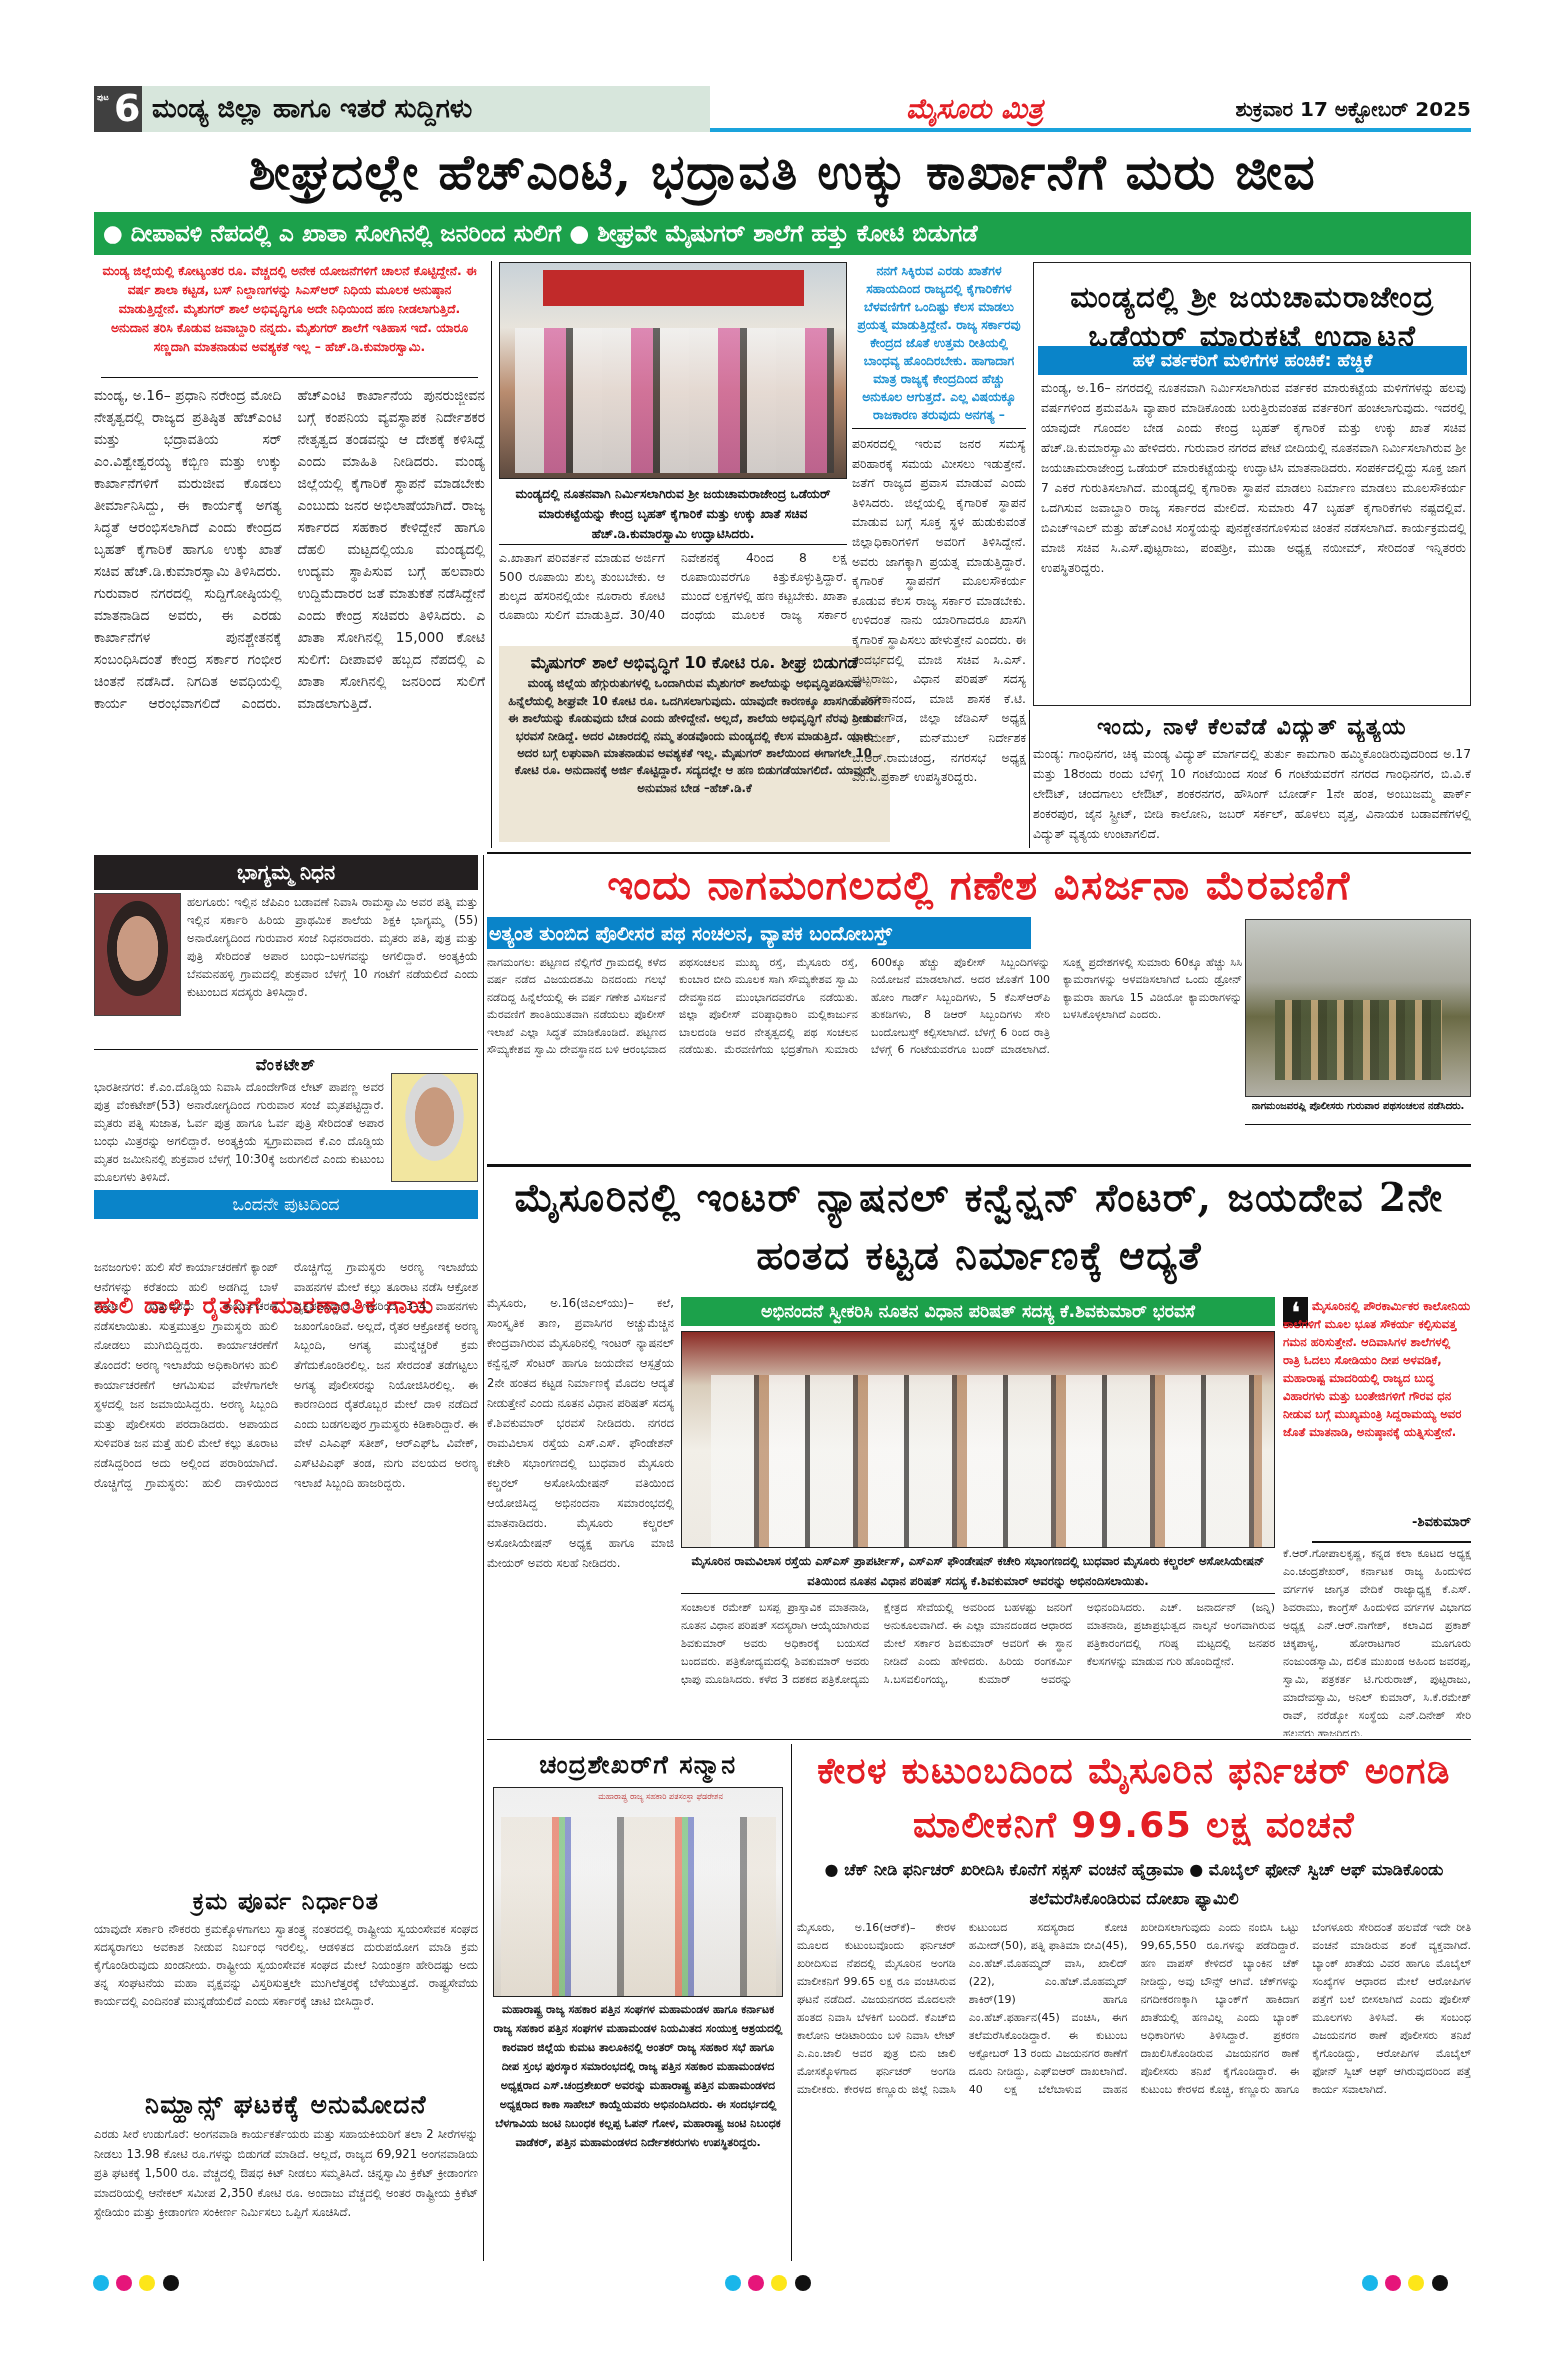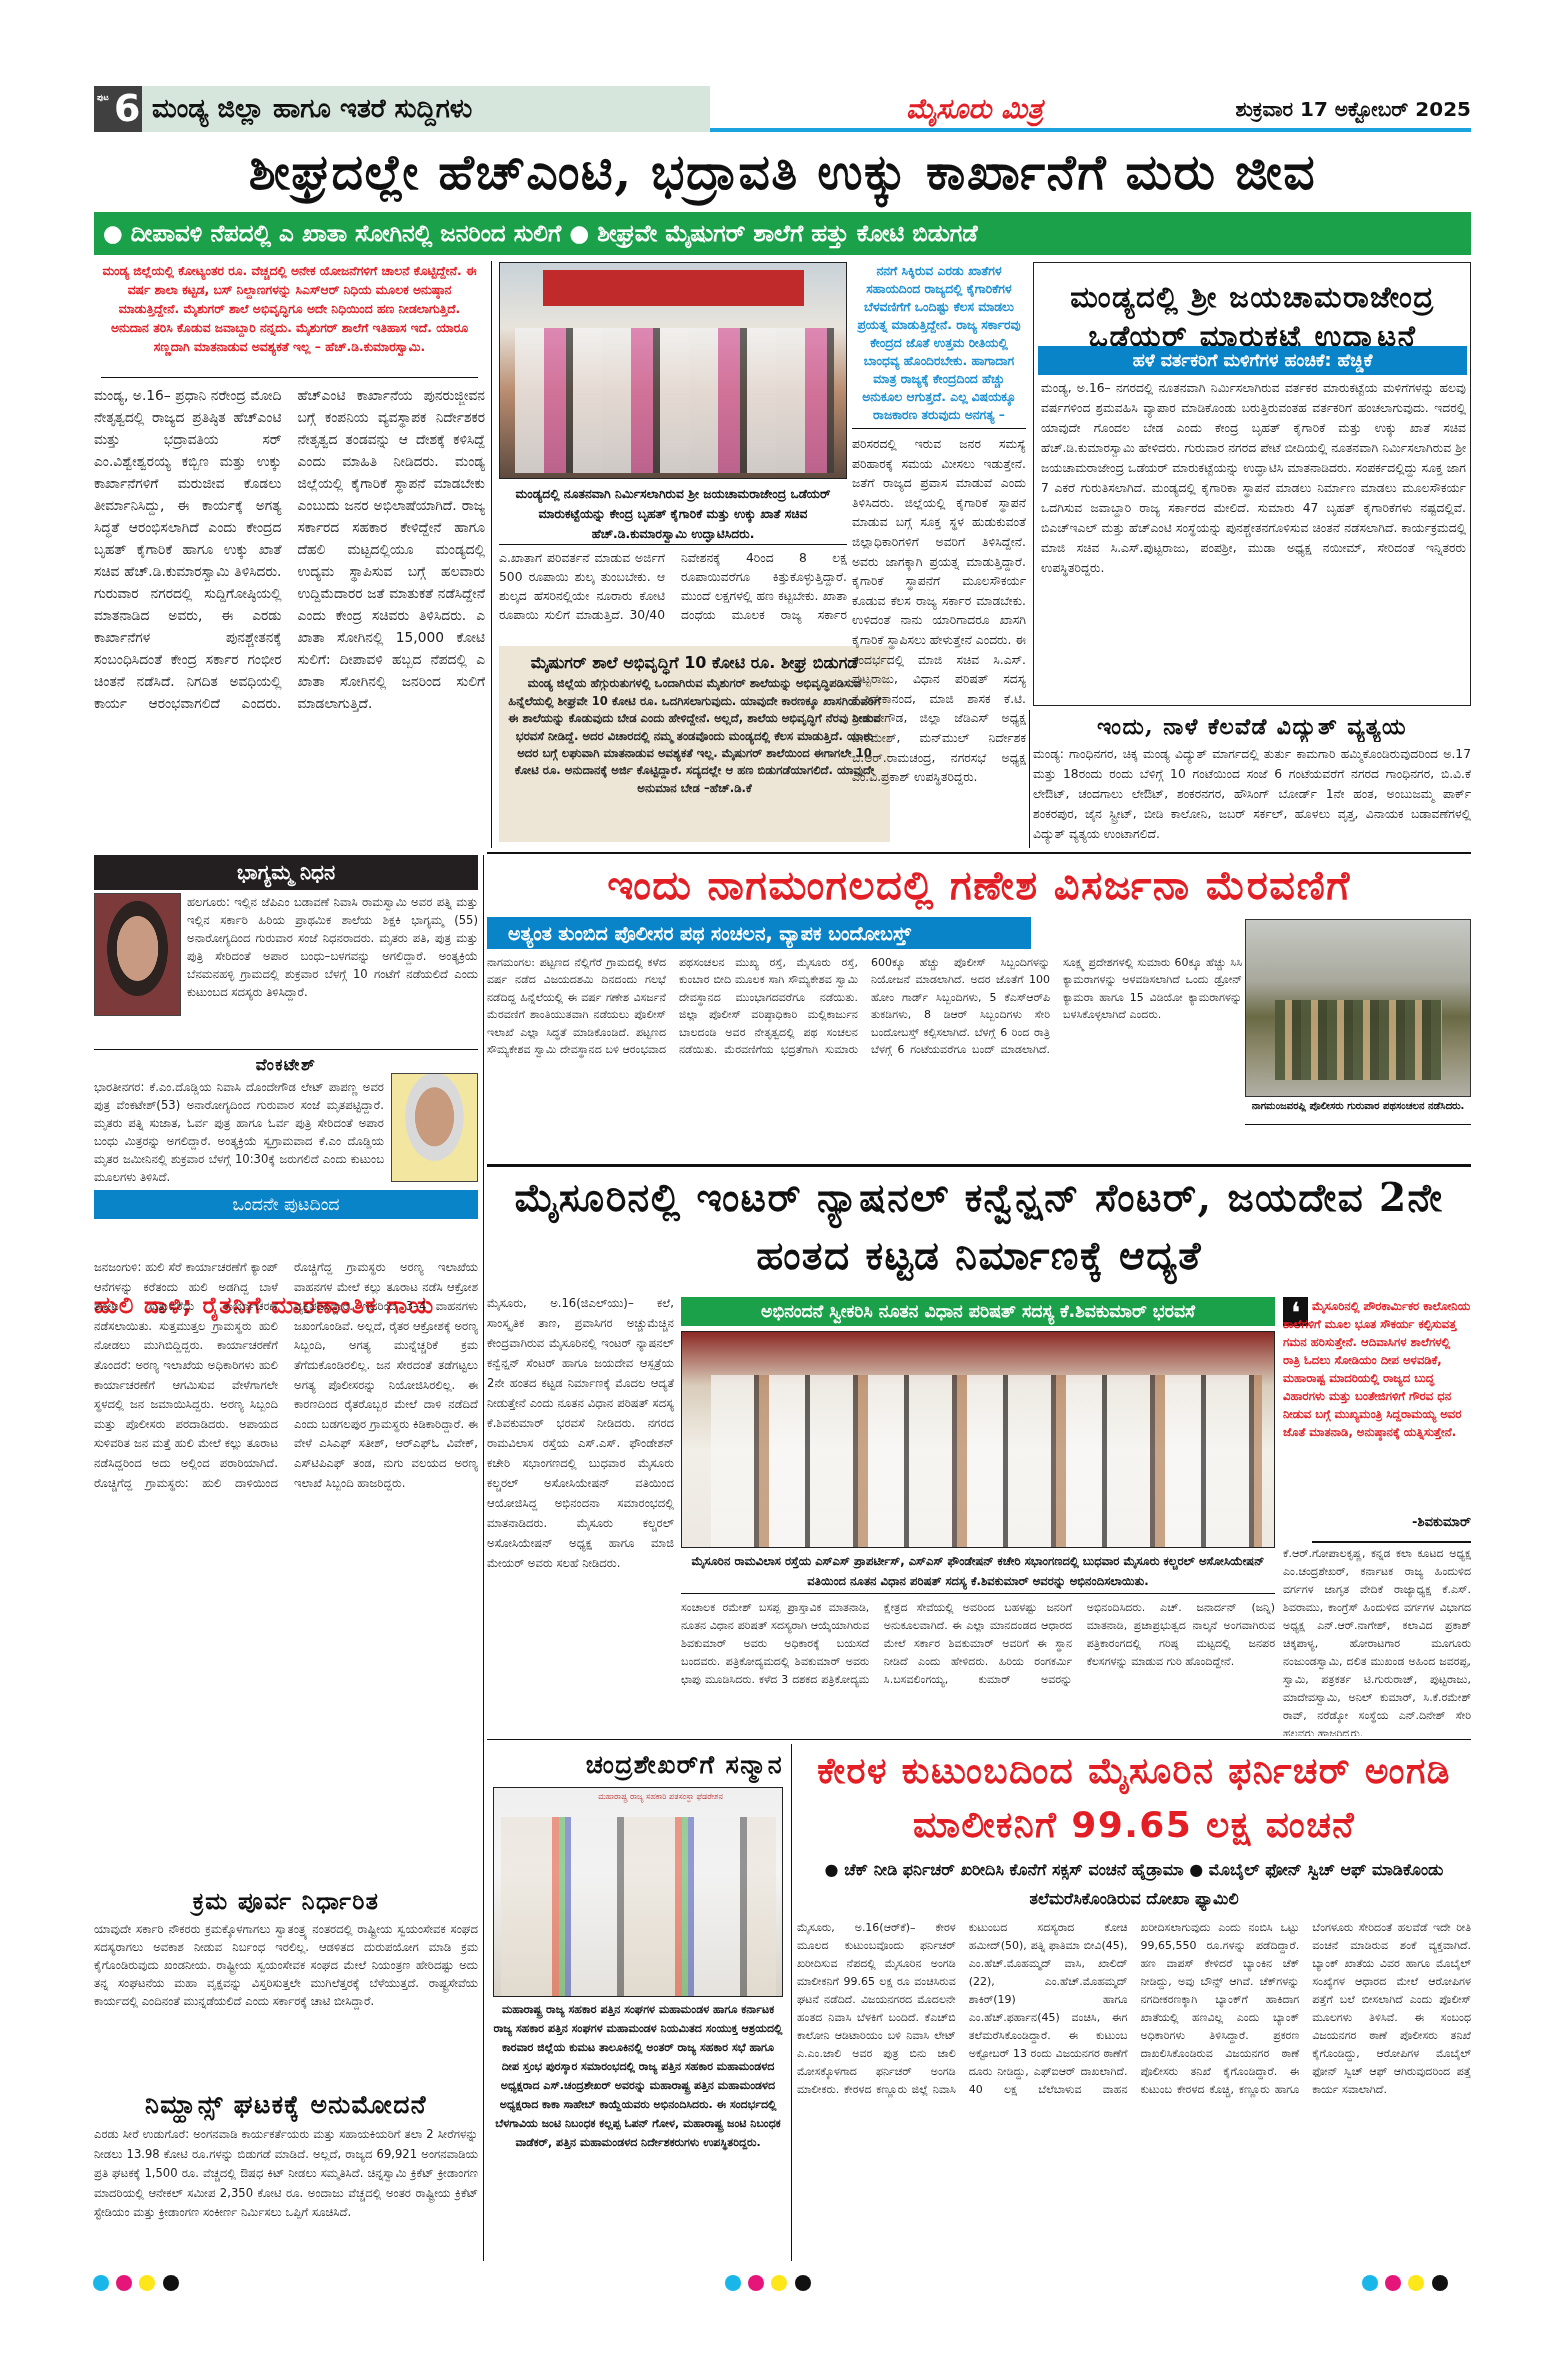--- a/index.html
+++ b/index.html
@@ -78,21 +78,21 @@
 <div class="abs head-red" style="left:94px;top:1288px;width:384px;height:35px;font-size:23px;line-height:35px;white-space:nowrap;overflow:hidden;text-align:left;">ಹುಲಿ ದಾಳಿ; ರೈತನಿಗೆ ಮಾರಣಾಂತಿಕ ಗಾಯ</div>
 <div class="abs bodytext cols2" style="left:94px;top:1258px;width:384px;height:625px;font-size:11.6px;line-height:19.6px;">ಜನಜಂಗುಳಿ: ಹುಲಿ ಸೆರೆ ಕಾರ್ಯಾಚರಣೆಗೆ ಕ್ಯಾಂಪ್ ಆನೆಗಳನ್ನು ಕರೆತಂದು ಹುಲಿ ಅಡಗಿದ್ದ ಬಾಳೆ ತೋಟ ಸುತ್ತುವರೆದು ಕಾರ್ಯಾಚರಣೆ ನಡೆಸಲಾಯಿತು. ಸುತ್ತಮುತ್ತಲ ಗ್ರಾಮಸ್ಥರು ಹುಲಿ ನೋಡಲು ಮುಗಿಬಿದ್ದಿದ್ದರು. ಕಾರ್ಯಾಚರಣೆಗೆ ತೊಂದರೆ: ಅರಣ್ಯ ಇಲಾಖೆಯ ಅಧಿಕಾರಿಗಳು ಹುಲಿ ಕಾರ್ಯಾಚರಣೆಗೆ ಆಗಮಿಸುವ ವೇಳೆಗಾಗಲೇ ಸ್ಥಳದಲ್ಲಿ ಜನ ಜಮಾಯಿಸಿದ್ದರು. ಅರಣ್ಯ ಸಿಬ್ಬಂದಿ ಮತ್ತು ಪೊಲೀಸರು ಪರದಾಡಿದರು. ಅಪಾಯದ ಸುಳಿವರಿತ ಜನ ಮತ್ತೆ ಹುಲಿ ಮೇಲೆ ಕಲ್ಲು ತೂರಾಟ ನಡೆಸಿದ್ದರಿಂದ ಅದು ಅಲ್ಲಿಂದ ಪರಾರಿಯಾಗಿದೆ. ರೊಚ್ಚಿಗೆದ್ದ ಗ್ರಾಮಸ್ಥರು: ಹುಲಿ ದಾಳಿಯಿಂದ ರೊಚ್ಚಿಗೆದ್ದ ಗ್ರಾಮಸ್ಥರು ಅರಣ್ಯ ಇಲಾಖೆಯ ವಾಹನಗಳ ಮೇಲೆ ಕಲ್ಲು ತೂರಾಟ ನಡೆಸಿ ಆಕ್ರೋಶ ವ್ಯಕ್ತಪಡಿಸಿದ್ದಾರೆ. ಇದರಿಂದ 3–4 ವಾಹನಗಳು ಜಖಂಗೊಂಡಿವೆ. ಅಲ್ಲದೆ, ರೈತರ ಆಕ್ರೋಶಕ್ಕೆ ಅರಣ್ಯ ಸಿಬ್ಬಂದಿ, ಅಗತ್ಯ ಮುನ್ನೆಚ್ಚರಿಕೆ ಕ್ರಮ ತೆಗೆದುಕೊಂಡಿರಲಿಲ್ಲ. ಜನ ಸೇರದಂತೆ ತಡೆಗಟ್ಟಲು ಅಗತ್ಯ ಪೊಲೀಸರನ್ನು ನಿಯೋಜಿಸಿರಲಿಲ್ಲ. ಈ ಕಾರಣದಿಂದ ರೈತರೊಬ್ಬರ ಮೇಲೆ ದಾಳಿ ನಡೆದಿದೆ ಎಂದು ಬಡಗಲಪುರ ಗ್ರಾಮಸ್ಥರು ಕಿಡಿಕಾರಿದ್ದಾರೆ. ಈ ವೇಳೆ ಎಸಿಎಫ್ ಸತೀಶ್, ಆರ್‌ಎಫ್‌ಓ ವಿವೇಕ್, ಎಸ್‌ಟಿಪಿಎಫ್ ತಂಡ, ನುಗು ವಲಯದ ಅರಣ್ಯ ಇಲಾಖೆ ಸಿಬ್ಬಂದಿ ಹಾಜರಿದ್ದರು.</div>
 <div class="abs head-black serif" style="left:94px;top:1884px;width:384px;height:33px;font-size:23px;line-height:33px;">ಕ್ರಮ ಪೂರ್ವ ನಿರ್ಧಾರಿತ</div>
 <div class="abs bodytext" style="left:94px;top:1920px;width:384px;height:164px;font-size:11.6px;line-height:18px;">ಯಾವುದೇ ಸರ್ಕಾರಿ ನೌಕರರು ಕ್ರಮಕ್ಕೊಳಗಾಗಲು ಸ್ವಾತಂತ್ರ್ಯ ನಂತರದಲ್ಲಿ ರಾಷ್ಟ್ರೀಯ ಸ್ವಯಂಸೇವಕ ಸಂಘದ ಸದಸ್ಯರಾಗಲು ಅವಕಾಶ ನೀಡುವ ನಿರ್ಬಂಧ ಇರಲಿಲ್ಲ. ಆಡಳಿತದ ದುರುಪಯೋಗ ಮಾಡಿ ಕ್ರಮ ಕೈಗೊಂಡಿರುವುದು ಖಂಡನೀಯ. ರಾಷ್ಟ್ರೀಯ ಸ್ವಯಂಸೇವಕ ಸಂಘದ ಮೇಲೆ ನಿಯಂತ್ರಣ ಹೇರಿದಷ್ಟು ಅದು ತನ್ನ ಸಂಘಟನೆಯ ಮಹಾ ವೃಕ್ಷವನ್ನು ವಿಸ್ತರಿಸುತ್ತಲೇ ಮುಗಿಲೆತ್ತರಕ್ಕೆ ಬೆಳೆಯುತ್ತದೆ. ರಾಷ್ಟ್ರಸೇವೆಯ ಕಾರ್ಯದಲ್ಲಿ ಎಂದಿನಂತೆ ಮುನ್ನಡೆಯಲಿದೆ ಎಂದು ಸರ್ಕಾರಕ್ಕೆ ಚಾಟಿ ಬೀಸಿದ್ದಾರೆ.</div>
 <div class="abs head-black serif" style="left:94px;top:2087px;width:384px;height:36px;font-size:25px;line-height:36px;">ನಿಮ್ಹಾನ್ಸ್ ಘಟಕಕ್ಕೆ ಅನುಮೋದನೆ</div>
 <div class="abs bodytext" style="left:94px;top:2125px;width:384px;height:136px;font-size:11.6px;line-height:19.6px;">ಎರಡು ಸೀರೆ ಉಡುಗೊರೆ: ಅಂಗನವಾಡಿ ಕಾರ್ಯಕರ್ತೆಯರು ಮತ್ತು ಸಹಾಯಕಿಯರಿಗೆ ತಲಾ 2 ಸೀರೆಗಳನ್ನು ನೀಡಲು 13.98 ಕೋಟಿ ರೂ.ಗಳನ್ನು ಬಿಡುಗಡೆ ಮಾಡಿದೆ. ಅಲ್ಲದೆ, ರಾಜ್ಯದ 69,921 ಅಂಗನವಾಡಿಯ ಪ್ರತಿ ಘಟಕಕ್ಕೆ 1,500 ರೂ. ವೆಚ್ಚದಲ್ಲಿ ಔಷಧ ಕಿಟ್ ನೀಡಲು ಸಮ್ಮತಿಸಿದೆ. ಚಿನ್ನಸ್ವಾಮಿ ಕ್ರಿಕೆಟ್ ಕ್ರೀಡಾಂಗಣ ಮಾದರಿಯಲ್ಲಿ ಆನೇಕಲ್ ಸಮೀಪ 2,350 ಕೋಟಿ ರೂ. ಅಂದಾಜು ವೆಚ್ಚದಲ್ಲಿ ಅಂತರ ರಾಷ್ಟ್ರೀಯ ಕ್ರಿಕೆಟ್ ಸ್ಟೇಡಿಯಂ ಮತ್ತು ಕ್ರೀಡಾಂಗಣ ಸಂಕೀರ್ಣ ನಿರ್ಮಿಸಲು ಒಪ್ಪಿಗೆ ಸೂಚಿಸಿದೆ.</div>
 <div class="rule" style="left:483px;top:855px;width:1.4px;height:1406px;"></div>
 
 <div class="rule" style="left:487px;top:852px;width:984px;height:2.2px;"></div>
 <div class="abs head-red" style="left:487px;top:858px;width:984px;height:55px;font-size:40px;line-height:55px;white-space:nowrap;overflow:hidden;">ಇಂದು ನಾಗಮಂಗಲದಲ್ಲಿ ಗಣೇಶ ವಿಸರ್ಜನಾ ಮೆರವಣಿಗೆ</div>
-<div class="abs bar-blue" style="left:487px;top:917px;width:544px;height:32px;font-size:19px;line-height:32px;padding-left:21px;white-space:nowrap;overflow:hidden;">ಅತ್ಯಂತ ತುಂಬಿದ ಪೊಲೀಸರ ಪಥ ಸಂಚಲನ, ವ್ಯಾಪಕ ಬಂದೋಬಸ್ತ್</div>
+<div class="abs bar-blue" style="left:487px;top:917px;width:544px;height:32px;font-size:19px;line-height:32px;padding-left:2px;white-space:nowrap;overflow:hidden;">ಅತ್ಯಂತ ತುಂಬಿದ ಪೊಲೀಸರ ಪಥ ಸಂಚಲನ, ವ್ಯಾಪಕ ಬಂದೋಬಸ್ತ್</div>
 <div class="abs bodytext cols4" style="left:487px;top:954px;width:755px;height:207px;font-size:11px;line-height:17.4px;">ನಾಗಮಂಗಲ: ಪಟ್ಟಣದ ನೆಲ್ಲಿಗೆರೆ ಗ್ರಾಮದಲ್ಲಿ ಕಳೆದ ವರ್ಷ ನಡೆದ ವಿಜಯದಶಮಿ ದಿನದಂದು ಗಲಭೆ ನಡೆದಿದ್ದ ಹಿನ್ನೆಲೆಯಲ್ಲಿ ಈ ವರ್ಷ ಗಣೇಶ ವಿಸರ್ಜನೆ ಮೆರವಣಿಗೆ ಶಾಂತಿಯುತವಾಗಿ ನಡೆಯಲು ಪೊಲೀಸ್ ಇಲಾಖೆ ಎಲ್ಲಾ ಸಿದ್ಧತೆ ಮಾಡಿಕೊಂಡಿದೆ. ಪಟ್ಟಣದ ಸೌಮ್ಯಕೇಶವ ಸ್ವಾಮಿ ದೇವಸ್ಥಾನದ ಬಳಿ ಆರಂಭವಾದ ಪಥಸಂಚಲನ ಮುಖ್ಯ ರಸ್ತೆ, ಮೈಸೂರು ರಸ್ತೆ, ಕುಂಬಾರ ಬೀದಿ ಮೂಲಕ ಸಾಗಿ ಸೌಮ್ಯಕೇಶವ ಸ್ವಾಮಿ ದೇವಸ್ಥಾನದ ಮುಂಭಾಗದವರೆಗೂ ನಡೆಯಿತು. ಜಿಲ್ಲಾ ಪೊಲೀಸ್ ವರಿಷ್ಠಾಧಿಕಾರಿ ಮಲ್ಲಿಕಾರ್ಜುನ ಬಾಲದಂಡಿ ಅವರ ನೇತೃತ್ವದಲ್ಲಿ ಪಥ ಸಂಚಲನ ನಡೆಯಿತು. ಮೆರವಣಿಗೆಯ ಭದ್ರತೆಗಾಗಿ ಸುಮಾರು 600ಕ್ಕೂ ಹೆಚ್ಚು ಪೊಲೀಸ್ ಸಿಬ್ಬಂದಿಗಳನ್ನು ನಿಯೋಜನೆ ಮಾಡಲಾಗಿದೆ. ಅದರ ಜೊತೆಗೆ 100 ಹೋಂ ಗಾರ್ಡ್ ಸಿಬ್ಬಂದಿಗಳು, 5 ಕೆಎಸ್‌ಆರ್‌ಪಿ ತುಕಡಿಗಳು, 8 ಡಿಆರ್ ಸಿಬ್ಬಂದಿಗಳು ಸೇರಿ ಬಂದೋಬಸ್ತ್ ಕಲ್ಪಿಸಲಾಗಿದೆ. ಬೆಳಗ್ಗೆ 6 ರಿಂದ ರಾತ್ರಿ ಬೆಳಗ್ಗೆ 6 ಗಂಟೆಯವರೆಗೂ ಬಂದ್ ಮಾಡಲಾಗಿದೆ. ಸೂಕ್ಷ್ಮ ಪ್ರದೇಶಗಳಲ್ಲಿ ಸುಮಾರು 60ಕ್ಕೂ ಹೆಚ್ಚು ಸಿಸಿ ಕ್ಯಾಮರಾಗಳನ್ನು ಅಳವಡಿಸಲಾಗಿದೆ ಒಂದು ಡ್ರೋನ್ ಕ್ಯಾಮರಾ ಹಾಗೂ 15 ವಿಡಿಯೋ ಕ್ಯಾಮರಾಗಳನ್ನು ಬಳಸಿಕೊಳ್ಳಲಾಗಿದೆ ಎಂದರು.</div>
 <div class="photo" style="left:1245px;top:919px;width:226px;height:178px;border:0.7px solid #333;background:linear-gradient(180deg,#c6c9c4 0%,#a8a89c 35%,#6a6a45 55%,#8e8b6e 75%,#b2b0a6 100%);">
   <div style="position:absolute;left:29px;top:80px;width:167px;height:80px;background:repeating-linear-gradient(90deg,#4b5536 0 10px,#c2a678 10px 17.4px,#3b4229 17.4px 26px);opacity:.85;"></div>
 </div>
 <div class="abs caption" style="left:1245px;top:1099px;width:226px;height:26px;font-size:10px;line-height:13px;overflow:hidden;border-bottom:0.7px solid #111;">ನಾಗಮಂಜವರಪ್ಲಿ ಪೊಲೀಸರು ಗುರುವಾರ ಪಥಸಂಚಲನ ನಡೆಸಿದರು.</div>
 
 <div class="rule" style="left:487px;top:1164px;width:984px;height:2.9px;"></div>
 <div class="abs head-black serif" style="left:487px;top:1168px;width:984px;height:119px;font-size:39px;line-height:58px;overflow:hidden;">ಮೈಸೂರಿನಲ್ಲಿ ಇಂಟರ್ ನ್ಯಾಷನಲ್ ಕನ್ವೆನ್ಷನ್ ಸೆಂಟರ್, ಜಯದೇವ 2ನೇ ಹಂತದ ಕಟ್ಟಡ ನಿರ್ಮಾಣಕ್ಕೆ ಆದ್ಯತೆ</div>
 <div class="abs bodytext" style="left:487px;top:1293px;width:187px;height:391px;font-size:11.6px;line-height:20px;">ಮೈಸೂರು, ಅ.16(ಜಿಎಲ್‌ಯು)– ಕಲೆ, ಸಾಂಸ್ಕೃತಿಕ ತಾಣ, ಪ್ರವಾಸಿಗರ ಅಚ್ಚುಮೆಚ್ಚಿನ ಕೇಂದ್ರವಾಗಿರುವ ಮೈಸೂರಿನಲ್ಲಿ ಇಂಟರ್ ನ್ಯಾಷನಲ್ ಕನ್ವೆನ್ಷನ್ ಸೆಂಟರ್ ಹಾಗೂ ಜಯದೇವ ಆಸ್ಪತ್ರೆಯ 2ನೇ ಹಂತದ ಕಟ್ಟಡ ನಿರ್ಮಾಣಕ್ಕೆ ಮೊದಲ ಆದ್ಯತೆ ನೀಡುತ್ತೇನೆ ಎಂದು ನೂತನ ವಿಧಾನ ಪರಿಷತ್ ಸದಸ್ಯ ಕೆ.ಶಿವಕುಮಾರ್ ಭರವಸೆ ನೀಡಿದರು. ನಗರದ ರಾಮವಿಲಾಸ ರಸ್ತೆಯ ಎಸ್.ಎಸ್. ಫೌಂಡೇಶನ್ ಕಚೇರಿ ಸಭಾಂಗಣದಲ್ಲಿ ಬುಧವಾರ ಮೈಸೂರು ಕಲ್ಚರಲ್ ಅಸೋಸಿಯೇಷನ್ ವತಿಯಿಂದ ಆಯೋಜಿಸಿದ್ದ ಅಭಿನಂದನಾ ಸಮಾರಂಭದಲ್ಲಿ ಮಾತನಾಡಿದರು. ಮೈಸೂರು ಕಲ್ಚರಲ್ ಅಸೋಸಿಯೇಷನ್ ಅಧ್ಯಕ್ಷ ಹಾಗೂ ಮಾಜಿ ಮೇಯರ್ ಅವರು ಸಲಹೆ ನೀಡಿದರು.</div>
 <div class="abs bar-green" style="left:681px;top:1297px;width:594px;height:29px;font-size:17.4px;line-height:29px;text-align:center;white-space:nowrap;overflow:hidden;">ಅಭಿನಂದನೆ ಸ್ವೀಕರಿಸಿ ನೂತನ ವಿಧಾನ ಪರಿಷತ್ ಸದಸ್ಯ ಕೆ.ಶಿವಕುಮಾರ್ ಭರವಸೆ</div>
@@ -104,21 +104,21 @@
 
 <div class="abs" style="left:1283px;top:1297px;width:188px;height:239px;">
   <span style="position:absolute;left:0;top:0;width:25px;height:29px;background:#111;color:#fff;font-size:29px;line-height:32px;text-align:center;">❛</span>
   <div style="position:absolute;left:0;top:0;width:188px;height:217px;text-indent:29px;font-size:11.6px;line-height:18px;color:#e31e24;font-weight:bold;overflow:hidden;">ಮೈಸೂರಿನಲ್ಲಿ ಪೌರಕಾರ್ಮಿಕರ ಕಾಲೋನಿಯ ಶಾಲೆಗಳಿಗೆ ಮೂಲ ಭೂತ ಸೌಕರ್ಯ ಕಲ್ಪಿಸುವತ್ತ ಗಮನ ಹರಿಸುತ್ತೇನೆ. ಆದಿವಾಸಿಗಳ ಶಾಲೆಗಳಲ್ಲಿ ರಾತ್ರಿ ಓದಲು ಸೋಡಿಯಂ ದೀಪ ಅಳವಡಿಕೆ, ಮಹಾರಾಷ್ಟ ಮಾದರಿಯಲ್ಲಿ ರಾಜ್ಯದ ಬುದ್ಧ ವಿಹಾರಗಳು ಮತ್ತು ಬಂತೇಜಿಗಳಿಗೆ ಗೌರವ ಧನ ನೀಡುವ ಬಗ್ಗೆ ಮುಖ್ಯಮಂತ್ರಿ ಸಿದ್ದರಾಮಯ್ಯ ಅವರ ಜೊತೆ ಮಾತನಾಡಿ, ಅನುಷ್ಠಾನಕ್ಕೆ ಯತ್ನಿಸುತ್ತೇನೆ.</div>
   <div style="position:absolute;right:0;top:217px;font-size:13px;font-weight:900;color:#111;">-ಶಿವಕುಮಾರ್</div>
 </div>
 <div class="rule" style="left:1312px;top:1541px;width:159px;height:2.2px;"></div>
 <div class="abs bodytext" style="left:1283px;top:1545px;width:188px;height:191px;font-size:11px;line-height:18px;">ಕೆ.ಆರ್.ಗೋಪಾಲಕೃಷ್ಣ, ಕನ್ನಡ ಕಲಾ ಕೂಟದ ಅಧ್ಯಕ್ಷ ಎಂ.ಚಂದ್ರಶೇಖರ್, ಕರ್ನಾಟಕ ರಾಜ್ಯ ಹಿಂದುಳಿದ ವರ್ಗಗಳ ಜಾಗೃತ ವೇದಿಕೆ ರಾಜ್ಯಾಧ್ಯಕ್ಷ ಕೆ.ಎಸ್. ಶಿವರಾಮು, ಕಾಂಗ್ರೆಸ್ ಹಿಂದುಳಿದ ವರ್ಗಗಳ ವಿಭಾಗದ ಅಧ್ಯಕ್ಷ ಎನ್.ಆರ್.ನಾಗೇಶ್, ಕಲಾವಿದ ಪ್ರಕಾಶ್ ಚಿಕ್ಕಪಾಳ್ಯ, ಹೋರಾಟಗಾರ ಮೂಗೂರು ನಂಜುಂಡಸ್ವಾಮಿ, ದಲಿತ ಮುಖಂಡ ಅಹಿಂದ ಜವರಪ್ಪ, ಸ್ವಾಮಿ, ಪತ್ರಕರ್ತ ಟಿ.ಗುರುರಾಜ್, ಪುಟ್ಟರಾಜು, ಮಾದೇವಸ್ವಾಮಿ, ಅನಿಲ್ ಕುಮಾರ್, ಸಿ.ಕೆ.ರಮೇಶ್ ರಾವ್, ನರೆಡ್ಕೋ ಸಂಸ್ಥೆಯ ಎನ್.ದಿನೇಶ್ ಸೇರಿ ಹಲವರು ಹಾಜರಿದ್ದರು.</div>
 <div class="rule" style="left:487px;top:1739px;width:984px;height:1.4px;"></div>
 
-<div class="abs head-black" style="left:493px;top:1745px;width:290px;height:39px;font-size:25px;line-height:39px;text-align:right;">ಚಂದ್ರಶೇಖರ್‌ಗೆ ಸನ್ಮಾನ</div>
+<div class="abs head-black" style="left:493px;top:1745px;width:290px;height:39px;font-size:25px;line-height:39px;text-align:center;">ಚಂದ್ರಶೇಖರ್‌ಗೆ ಸನ್ಮಾನ</div>
 <div class="photo" style="left:493px;top:1787px;width:290px;height:210px;background:linear-gradient(180deg,#efefef 0%,#f5f5f5 40%,#d8d2c8 100%);">
   <div style="position:absolute;left:87px;top:4.3px;width:159px;font-size:8px;color:#b33;text-align:center;">ಮಹಾರಾಷ್ಟ್ರ ರಾಜ್ಯ ಸಹಕಾರಿ ಪತಸಂಸ್ಥಾ ಫೆಡರೇಶನ</div>
   <div style="position:absolute;left:7.2px;top:29px;width:275px;height:181px;background:repeating-linear-gradient(90deg,#e9e1d4 0 51px,#e34b2b 51px 58px,#4caf50 58px 64px,#3f51b5 64px 70px,#f0f0f0 70px 116px,#444 116px 123px);opacity:.55;"></div>
 </div>
 <div class="abs caption" style="left:493px;top:2000px;width:290px;height:261px;font-size:11px;line-height:19px;overflow:hidden;">ಮಹಾರಾಷ್ಟ್ರ ರಾಜ್ಯ ಸಹಕಾರ ಪತ್ತಿನ ಸಂಘಗಳ ಮಹಾಮಂಡಳ ಹಾಗೂ ಕರ್ನಾಟಕ ರಾಜ್ಯ ಸಹಕಾರ ಪತ್ತಿನ ಸಂಘಗಳ ಮಹಾಮಂಡಳ ನಿಯಮಿತದ ಸಂಯುಕ್ತ ಆಶ್ರಯದಲ್ಲಿ ಕಾರವಾರ ಜಿಲ್ಲೆಯ ಕುಮಟ ತಾಲೂಕಿನಲ್ಲಿ ಅಂತರ್ ರಾಜ್ಯ ಸಹಕಾರ ಸಭೆ ಹಾಗೂ ದೀಪ ಸ್ತಂಭ ಪುರಸ್ಕಾರ ಸಮಾರಂಭದಲ್ಲಿ ರಾಜ್ಯ ಪತ್ತಿನ ಸಹಕಾರ ಮಹಾಮಂಡಳದ ಅಧ್ಯಕ್ಷರಾದ ಎಸ್.ಚಂದ್ರಶೇಖರ್ ಅವರನ್ನು ಮಹಾರಾಷ್ಟ್ರ ಪತ್ತಿನ ಮಹಾಮಂಡಳದ ಅಧ್ಯಕ್ಷರಾದ ಕಾಕಾ ಸಾಹೇಬ್ ಕಾಯ್ದೆಯವರು ಅಭಿನಂದಿಸಿದರು. ಈ ಸಂದರ್ಭದಲ್ಲಿ ಬೆಳಗಾವಿಯ ಜಂಟಿ ನಿಬಂಧಕ ಕಲ್ಲಪ್ಪ ಓಪನ್ ಗೋಳ, ಮಹಾರಾಷ್ಟ್ರ ಜಂಟಿ ನಿಬಂಧಕ ವಾಡೆಕರ್, ಪತ್ತಿನ ಮಹಾಮಂಡಳದ ನಿರ್ದೇಶಕರುಗಳು ಉಪಸ್ಥಿತರಿದ್ದರು.</div>
 <div class="rule" style="left:791px;top:1744px;width:1.4px;height:517px;"></div>
 
 <div class="abs head-red" style="left:797px;top:1744px;width:674px;height:109px;font-size:36px;line-height:54px;overflow:hidden;">ಕೇರಳ ಕುಟುಂಬದಿಂದ ಮೈಸೂರಿನ ಫರ್ನಿಚರ್ ಅಂಗಡಿ ಮಾಲೀಕನಿಗೆ 99.65 ಲಕ್ಷ ವಂಚನೆ</div>
 <div class="abs" style="left:797px;top:1855px;width:674px;height:58px;font-size:16px;font-weight:900;line-height:29px;text-align:center;overflow:hidden;">● ಚೆಕ್ ನೀಡಿ ಫರ್ನಿಚರ್ ಖರೀದಿಸಿ ಕೊನೆಗೆ ಸಕ್ಸಸ್ ವಂಚನೆ ಹೈಡ್ರಾಮಾ ● ಮೊಬೈಲ್ ಫೋನ್ ಸ್ವಿಚ್ ಆಫ್ ಮಾಡಿಕೊಂಡು ತಲೆಮರೆಸಿಕೊಂಡಿರುವ ದೋಖಾ ಫ್ಯಾಮಿಲಿ</div>
 <div class="abs bodytext cols4" style="left:797px;top:1919px;width:674px;height:342px;font-size:11px;line-height:18px;">ಮೈಸೂರು, ಅ.16(ಆರ್‌ಕೆ)– ಕೇರಳ ಮೂಲದ ಕುಟುಂಬವೊಂದು ಫರ್ನಿಚರ್ ಖರೀದಿಸುವ ನೆಪದಲ್ಲಿ ಮೈಸೂರಿನ ಅಂಗಡಿ ಮಾಲೀಕನಿಗೆ 99.65 ಲಕ್ಷ ರೂ ವಂಚಿಸಿರುವ ಘಟನೆ ನಡೆದಿದೆ. ವಿಜಯನಗರದ ಮೊದಲನೇ ಹಂತದ ನಿವಾಸಿ ಬೆಳಕಿಗೆ ಬಂದಿದೆ. ಕೆಎಚ್‌ಬಿ ಕಾಲೋನಿ ಆಡಿಟಾರಿಯಂ ಬಳಿ ನಿವಾಸಿ ಲೇಟ್ ಎ.ಎಂ.ಜಾಲಿ ಅವರ ಪುತ್ರ ಬಿನು ಜಾಲಿ ಮೋಸಕ್ಕೊಳಗಾದ ಫರ್ನಿಚರ್ ಅಂಗಡಿ ಮಾಲೀಕರು. ಕೇರಳದ ಕಣ್ಣೂರು ಜಿಲ್ಲೆ ನಿವಾಸಿ ಕುಟುಂಬದ ಸದಸ್ಯರಾದ ಕೋಚಿ ಹಮೀದ್(50), ಪತ್ನಿ ಫಾತಿಮಾ ಬೀವಿ(45), ಎಂ.ಹೆಚ್.ಮೊಹಮ್ಮದ್ ವಾಸಿ, ಖಾಲಿದ್ (22), ಎಂ.ಹೆಚ್.ಮೊಹಮ್ಮದ್ ಶಾಕಿರ್(19) ಹಾಗೂ ಎಂ.ಹೆಚ್.ಫರ್ಹಾನ(45) ವಂಚಿಸಿ, ಈಗ ತಲೆಮರೆಸಿಕೊಂಡಿದ್ದಾರೆ. ಈ ಕುಟುಂಬ ಅಕ್ಟೋಬರ್ 13 ರಂದು ವಿಜಯನಗರ ಠಾಣೆಗೆ ದೂರು ನೀಡಿದ್ದು, ಎಫ್‌ಐಆರ್ ದಾಖಲಾಗಿದೆ. 40 ಲಕ್ಷ ಬೆಲೆಬಾಳುವ ವಾಹನ ಖರೀದಿಸಲಾಗುವುದು ಎಂದು ನಂಬಿಸಿ ಒಟ್ಟು 99,65,550 ರೂ.ಗಳನ್ನು ಪಡೆದಿದ್ದಾರೆ. ಹಣ ವಾಪಸ್ ಕೇಳಿದರೆ ಬ್ಯಾಂಕಿನ ಚೆಕ್ ನೀಡಿದ್ದು, ಅವು ಬೌನ್ಸ್ ಆಗಿವೆ. ಚೆಕ್‌ಗಳನ್ನು ನಗದೀಕರಣಕ್ಕಾಗಿ ಬ್ಯಾಂಕ್‌ಗೆ ಹಾಕಿದಾಗ ಖಾತೆಯಲ್ಲಿ ಹಣವಿಲ್ಲ ಎಂದು ಬ್ಯಾಂಕ್ ಅಧಿಕಾರಿಗಳು ತಿಳಿಸಿದ್ದಾರೆ. ಪ್ರಕರಣ ದಾಖಲಿಸಿಕೊಂಡಿರುವ ವಿಜಯನಗರ ಠಾಣೆ ಪೊಲೀಸರು ತನಿಖೆ ಕೈಗೊಂಡಿದ್ದಾರೆ. ಈ ಕುಟುಂಬ ಕೇರಳದ ಕೊಚ್ಚಿ, ಕಣ್ಣೂರು ಹಾಗೂ ಬೆಂಗಳೂರು ಸೇರಿದಂತೆ ಹಲವೆಡೆ ಇದೇ ರೀತಿ ವಂಚನೆ ಮಾಡಿರುವ ಶಂಕೆ ವ್ಯಕ್ತವಾಗಿದೆ. ಬ್ಯಾಂಕ್ ಖಾತೆಯ ವಿವರ ಹಾಗೂ ಮೊಬೈಲ್ ಸಂಖ್ಯೆಗಳ ಆಧಾರದ ಮೇಲೆ ಆರೋಪಿಗಳ ಪತ್ತೆಗೆ ಬಲೆ ಬೀಸಲಾಗಿದೆ ಎಂದು ಪೊಲೀಸ್ ಮೂಲಗಳು ತಿಳಿಸಿವೆ. ಈ ಸಂಬಂಧ ವಿಜಯನಗರ ಠಾಣೆ ಪೊಲೀಸರು ತನಿಖೆ ಕೈಗೊಂಡಿದ್ದು, ಆರೋಪಿಗಳ ಮೊಬೈಲ್ ಫೋನ್ ಸ್ವಿಚ್ ಆಫ್ ಆಗಿರುವುದರಿಂದ ಪತ್ತೆ ಕಾರ್ಯ ಸವಾಲಾಗಿದೆ.</div>

